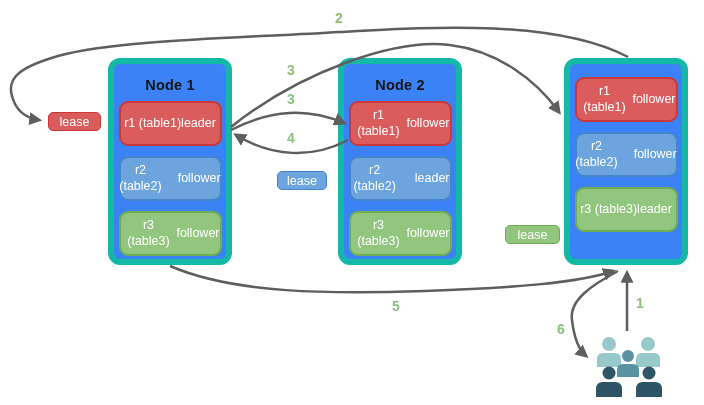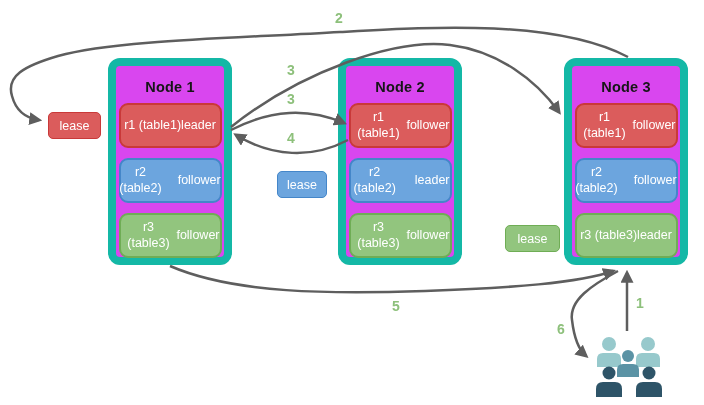--- a/index.html
+++ b/index.html
@@ -2,38 +2,38 @@
 <html><head>
 <meta charset="utf-8">
 <style>
   html,body{margin:0;padding:0;background:#ffffff;}
   #canvas{
     position:relative;width:704px;height:405px;background:#ffffff;
     font-family:"Liberation Sans", sans-serif;overflow:hidden;
   }
   .node{
     position:absolute;top:58px;width:124px;height:207px;
-    box-sizing:border-box;border:8px solid #14b8a6;border-radius:12px;
-    background:#d946ef;padding-top:13px;
+    box-sizing:border-box;border:6px solid #14b8a6;border-radius:12px;
+    background:#3b82f6;padding-top:13px;
   }
   .node-title{
     text-align:center;font-weight:bold;font-size:14.5px;color:#161616;
     margin-bottom:8px;letter-spacing:.2px;
   }
   .range{
     width:103px;height:45px;margin:0 auto 10px auto;border-radius:9px;
     box-sizing:border-box;border:2px solid;color:#ffffff;
     display:flex;flex-direction:row;align-items:center;justify-content:center;
     font-size:12.5px;line-height:1.22;text-align:center;
   }
   .range.red{background:#DB5C5C;border-color:#C93939;}
   .range.blue{background:#6CA5DE;border-color:#4486C9;gap:16px;}
   .range.green{background:#92C57E;border-color:#6FAD55;}
   .lease{
-    position:absolute;height:27px;box-sizing:border-box;border-radius:5px;
+    position:absolute;height:19px;box-sizing:border-box;border-radius:5px;
     border:1.5px solid;color:#ffffff;font-size:12.5px;
     display:flex;align-items:center;justify-content:center;z-index:4;
   }
   .lease.red{left:48px;top:112px;width:53px;background:#DB5C5C;border-color:#C93939;}
   .lease.blue{left:277px;top:171px;width:50px;background:#6CA5DE;border-color:#4486C9;}
   .lease.green{left:505px;top:225px;width:55px;background:#92C57E;border-color:#6FAD55;}
   .step{
     position:absolute;transform:translate(-50%,-50%);
     font-weight:bold;font-size:14px;color:#8DC07B;z-index:6;
   }
@@ -71,21 +71,20 @@
       <span>r2 (table2)</span>
       <span>leader</span>
     </div>
     <div class="range green">
       <span>r3 (table3)</span>
       <span>follower</span>
     </div>
   </div>
 
   <div class="node" style="left:564px;">
-    <div class="node-title">Node 3</div>
     <div class="range red">
       <span>r1 (table1)</span>
       <span>follower</span>
     </div>
     <div class="range blue">
       <span>r2 (table2)</span>
       <span>follower</span>
     </div>
     <div class="range green">
       <span>r3 (table3)</span>

